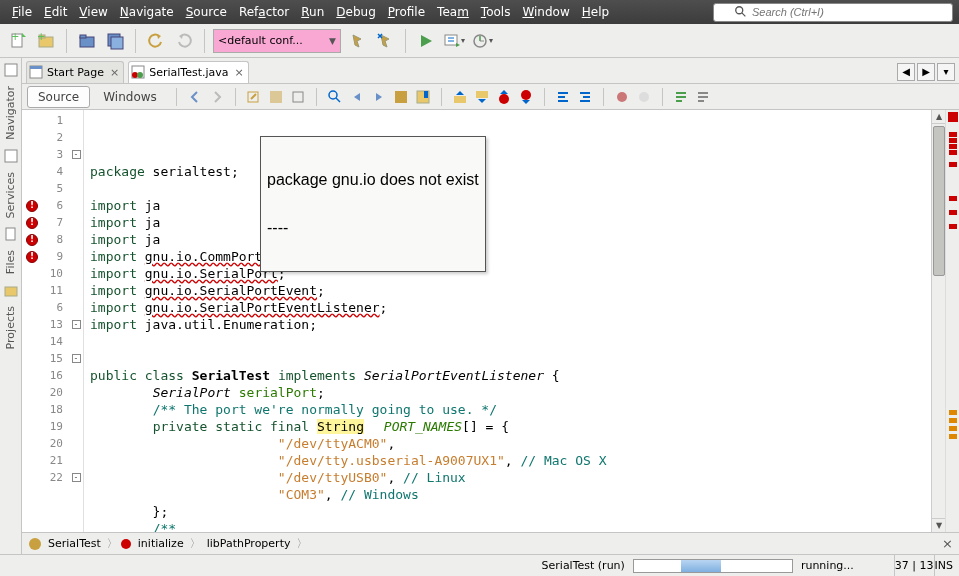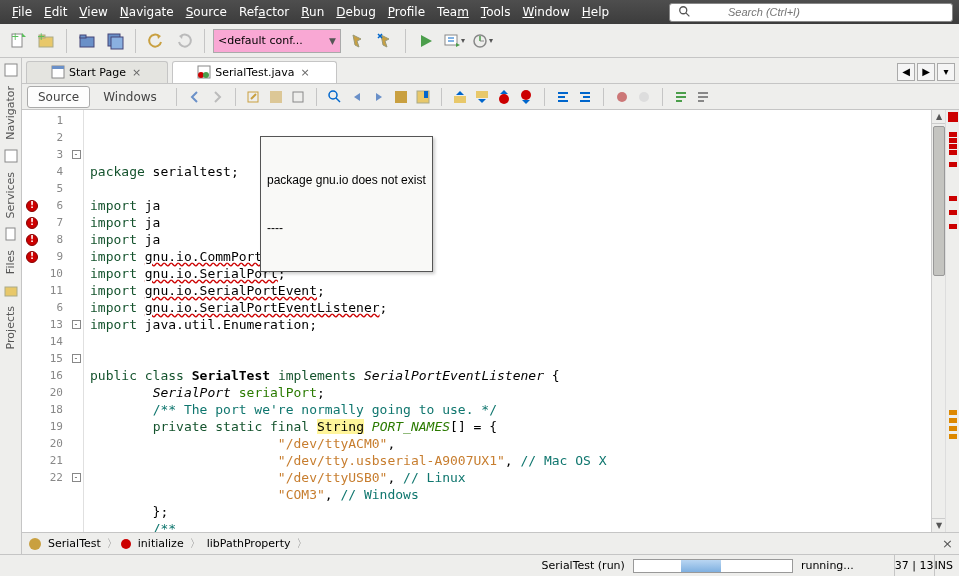--- a/index.html
+++ b/index.html
@@ -2,42 +2,42 @@
 <html><head>
 <meta charset="utf-8">
 <style>
 * { box-sizing: border-box; margin: 0; padding: 0; }
 body { font-family: "DejaVu Sans", sans-serif; font-size: 12px; background: #eeeeec; width: 959px; height: 576px; overflow: hidden; position: relative; }
 
 
 .menubar { background: linear-gradient(#4e4e4e,#3c3c3c); color: #fff; height: 24px; display: flex; align-items: center; padding: 0 6px; }
 .menubar .menu-item { padding: 0 6px; cursor: pointer; }
 .menubar .menu-item u { text-decoration: underline; }
-.search-box { margin-left: auto; display: flex; align-items: center; background: #fff; border: 1px solid #888; border-radius: 3px; padding: 1px 8px; width: 284px; height: 19px; gap: 32px; }
+.search-box { margin-left: auto; display: flex; align-items: center; background: #fff; border: 1px solid #888; border-radius: 3px; padding: 1px 20px; width: 240px; height: 19px; }
 .search-box .sicon { width: 14px; height: 14px; margin-right: 4px; }
 .search-box input { border: none; outline: none; font-size: 11px; flex: 1; background: transparent; color:#999; font-style:italic; }
 
 
 .toolbar { background: #eeeeec; border-bottom: 1px solid #c5c5c5; height: 34px; display: flex; align-items: center; padding: 0 6px; gap: 4px; }
 .toolbar .sep { width: 1px; height: 24px; background: #c5c5c5; margin: 0 4px; }
 .tb-btn { width: 24px; height: 24px; border: 1px solid transparent; border-radius: 2px; display: flex; align-items: center; justify-content: center; cursor: pointer; }
 .config-combo { width: 128px; height: 24px; border: 1px solid #aaa; background: #f9a8d4; font-size: 11px; padding: 0 4px; display:flex; align-items:center; justify-content:space-between; }
 .config-combo .dd { font-size:9px; color:#555; }
 
 
 .main { display: flex; height: calc(576px - 24px - 34px - 22px); }
 .left-rail { width: 22px; background: #eeeeec; border-right: 1px solid #c5c5c5; display: flex; flex-direction: column; align-items: center; padding-top: 4px; gap: 2px; }
 .rail-icon { width: 16px; height: 16px; display:flex; align-items:center; justify-content:center; cursor:pointer; }
 .rail-label { writing-mode: vertical-rl; transform: rotate(180deg); font-size: 11px; color: #555; padding: 6px 0; cursor:pointer; }
 
 .editor-area { flex: 1; display: flex; flex-direction: column; background: #eeeeec; }
 
 
 .tabs-row { display: flex; align-items: center; height: 26px; padding: 2px 4px 0 4px; gap: 4px; border-bottom: 1px solid #c5c5c5; }
-.tab { display: flex; align-items: center; gap: 4px; background: #e4e4e0; border: 1px solid #c5c5c5; border-bottom: none; border-radius: 3px 3px 0 0; padding: 2px 24px; height: 22px; font-size: 11px; cursor: pointer; }
+.tab { display: flex; align-items: center; gap: 4px; background: #e4e4e0; border: 1px solid #c5c5c5; border-bottom: none; border-radius: 3px 3px 0 0; padding: 2px 2px; height: 22px; font-size: 11px; cursor: pointer; }
 .tab.active { background: #fff; }
 .tab .close { font-size: 11px; color: #666; cursor:pointer; padding:0 2px; }
 .tabs-row .spacer { flex: 1; }
 .tabs-row .nav-btns { display:flex; gap:2px; }
 .nav-sq { width:18px; height:18px; border:1px solid #aaa; background:#f5f5f5; display:flex; align-items:center; justify-content:center; font-size:10px; cursor:pointer; }
 
 
 .subtabs { display:flex; align-items:center; height: 26px; background: #eeeeec; border-bottom: 1px solid #c5c5c5; padding-left:5px; gap:2px; }
 .subtab { padding: 3px 10px; border:1px solid transparent; border-radius:3px; font-size:12px; cursor:pointer; color:#444; }
 .subtab.active { border:1px solid #aaa; background:#fdfdfd; }
@@ -57,24 +57,24 @@
 .fold-box { width:9px; height:9px; border:1px solid #888; background:#fff; font-size:8px; line-height:7px; text-align:center; color:#555; cursor:pointer; }
 
 .code { flex:1; padding:2px 0 0 6px; font-family: "DejaVu Sans Mono", monospace; font-size:13px; line-height:17px; white-space:pre; color:#000; position:relative; }
 .kw { color:#14532d; }
 .cls { font-weight:bold; }
 .ital { font-style:italic; }
 .comment { color:#0f766e; }
 .str { color:#c77d2e; }
 .red-underline { border-bottom: 1px wavy #c00; text-decoration: underline wavy #c00; }
 .hl-yellow { background:#fff59a; }
-.type-green { color:#2a7a00; font-style:italic; }
+.type-green { color:#2a7a00; font-style:italic;margin-left:12px; }
 .field-green { color:#2a7a00; }
 
-.tooltip-box { position:absolute; left:176px; top:26px; background:#f9f9f7; border:1px solid #555; padding:3px 6px; font-family: sans-serif; font-size:12px; box-shadow:2px 2px 3px rgba(0,0,0,.2); z-index:10; line-height:16px; }
+.tooltip-box { position:absolute; left:176px; top:26px; background:#f9f9f7; border:1px solid #555; padding:3px 6px; font-family: sans-serif; font-size:16px; box-shadow:2px 2px 3px rgba(0,0,0,.2); z-index:10; line-height:16px; }
 
 .overview { width:14px; background:#eeeeec; border-left:1px solid #ddd; position:relative; }
 .ov-mark { position:absolute; right:2px; width:8px; height:5px; }
 .ov-red { background:#c00; }
 .ov-yel { background:#dd8800; }
 .ov-top { position:absolute; top:2px; right:1px; width:10px; height:10px; background:#c00; }
 
 .scrollbar-v { width:14px; background:#eeeeec; border-left:1px solid #ccc; position:relative; }
 .scroll-thumb { position:absolute; left:1px; width:12px; background:#c4c4c0; border:1px solid #999; border-radius:2px; }
 

